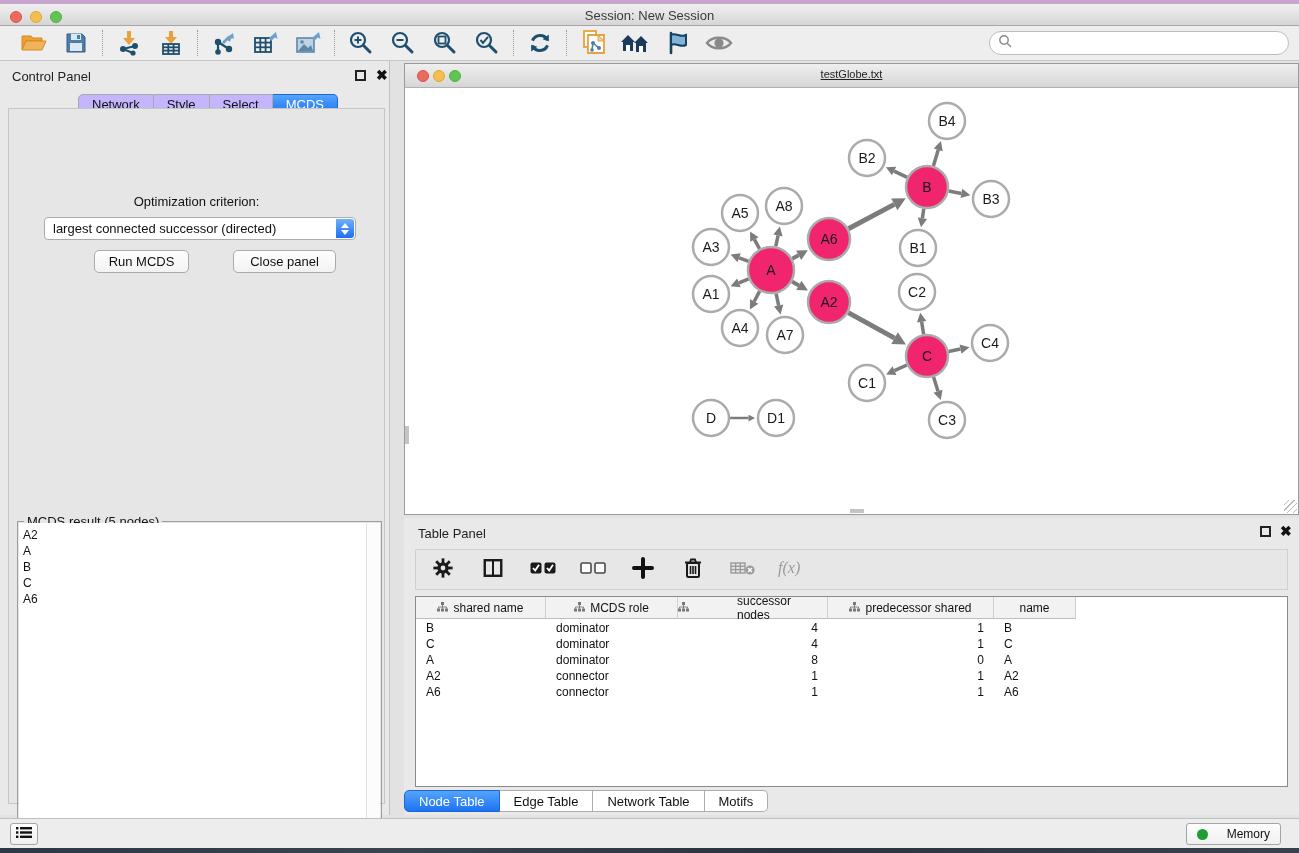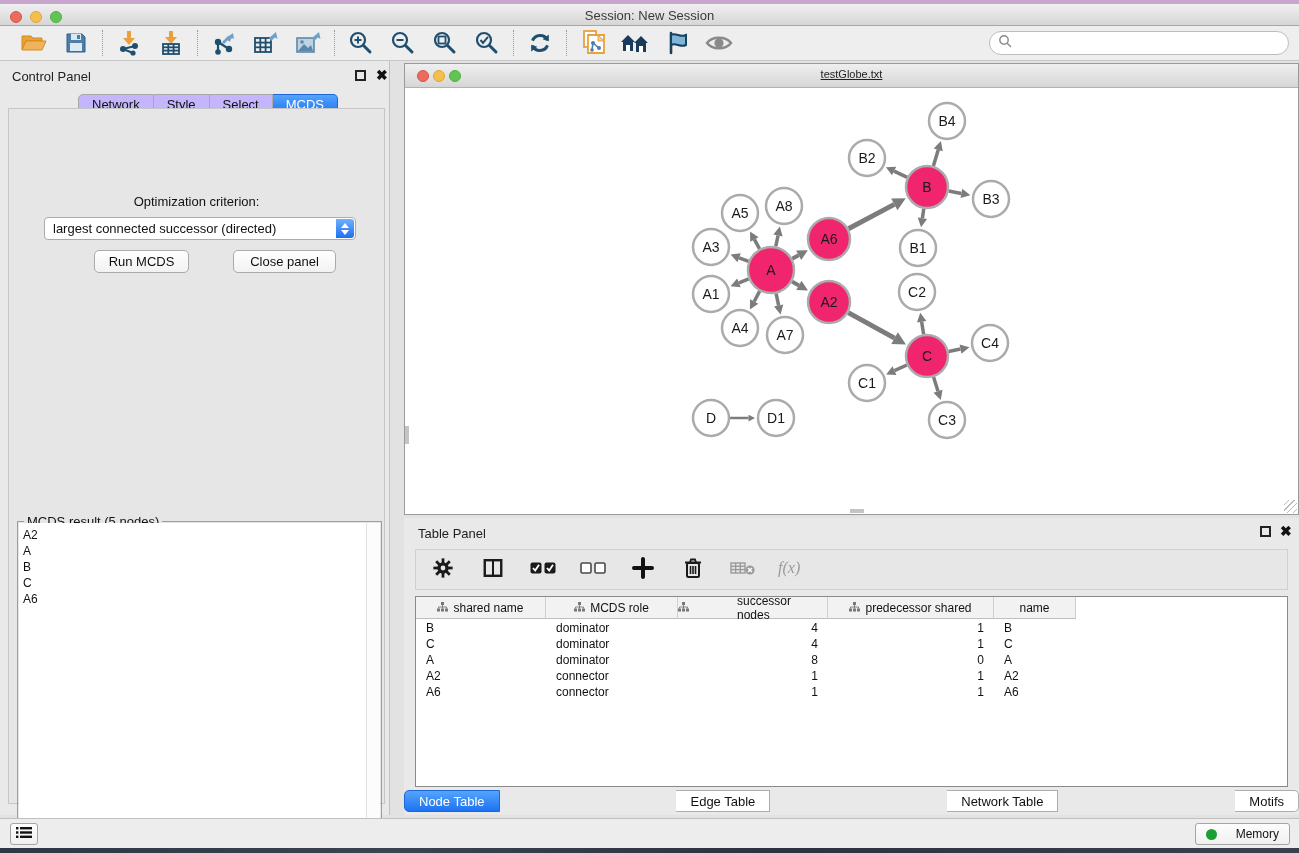--- a/index.html
+++ b/index.html
@@ -103,34 +103,34 @@
 
   .node-table { position:absolute; left:11px; top:78px; width:873px; height:191px;
       background:#fff; border:1px solid #8a8a8a; overflow:hidden; }
   .nt-header { position:absolute; left:0; top:0; height:22px; display:flex; }
   .nt-hcell { height:22px; background:#F2F2F2; border-bottom:1px solid #BFBFBF; border-right:1px solid #CFCFCF;
       display:flex; align-items:center; justify-content:center; gap:5px; font-size:12px; color:#111; cursor:pointer; }
   .nt-body { position:absolute; left:0; top:23px; right:0; bottom:0; font-size:12px; color:#111; }
   .nt-row { display:flex; height:16px; line-height:16px; cursor:default; }
   .nt-cell { padding:0 10px; overflow:hidden; white-space:nowrap; }
 
-  .tp-tabs { position:absolute; left:0; right:0; top:272px; display:flex; justify-content:space-between; }
+  .tp-tabs { position:absolute; left:0; right:0; top:272px; display:flex; justify-content:flex-start; }
   .tp-tab { height:22px; padding:0 14px; font-size:13px; background:#fff; border:1px solid #ADADAD;
       border-left:none; display:flex; align-items:center; color:#111; cursor:pointer; }
   .tp-tab:first-child { border-left:1px solid #ADADAD; border-radius:5px 0 0 5px; }
   .tp-tab:last-child { border-radius:0 5px 5px 0; }
   .tp-tab.active { background:linear-gradient(#55A4FC,#1D72F3); border-color:#1D66D8; color:#fff; }
 
   
   .statusbar { position:absolute; left:0; top:818px; width:1299px; height:30px;
       background:#EDEDED; border-top:1px solid #C0C0C0; }
   .list-btn { position:absolute; left:10px; top:4px; width:28px; height:22px;
       background:linear-gradient(#FDFDFD,#EFEFEF); border:1px solid #A5A5A5; border-radius:3px;
       display:flex; align-items:center; justify-content:center; cursor:pointer; }
-  .memory-btn { position:absolute; right:9px; top:4px; height:22px; padding:8px 10px;
+  .memory-btn { position:absolute; right:18px; top:4px; height:22px; padding:8px 10px;
       background:linear-gradient(#FDFDFD,#F0F0F0); border:1px solid #A5A5A5; border-radius:3px;
       display:flex; align-items:center; gap:19px; font-size:12px; color:#111; cursor:pointer; }
   .mem-dot { width:11px; height:11px; border-radius:50%; background:#1F9D35; }
 </style>
 </head>
 <body>
 
 <div class="screen">
   <div class="desktop-top"></div>
 

